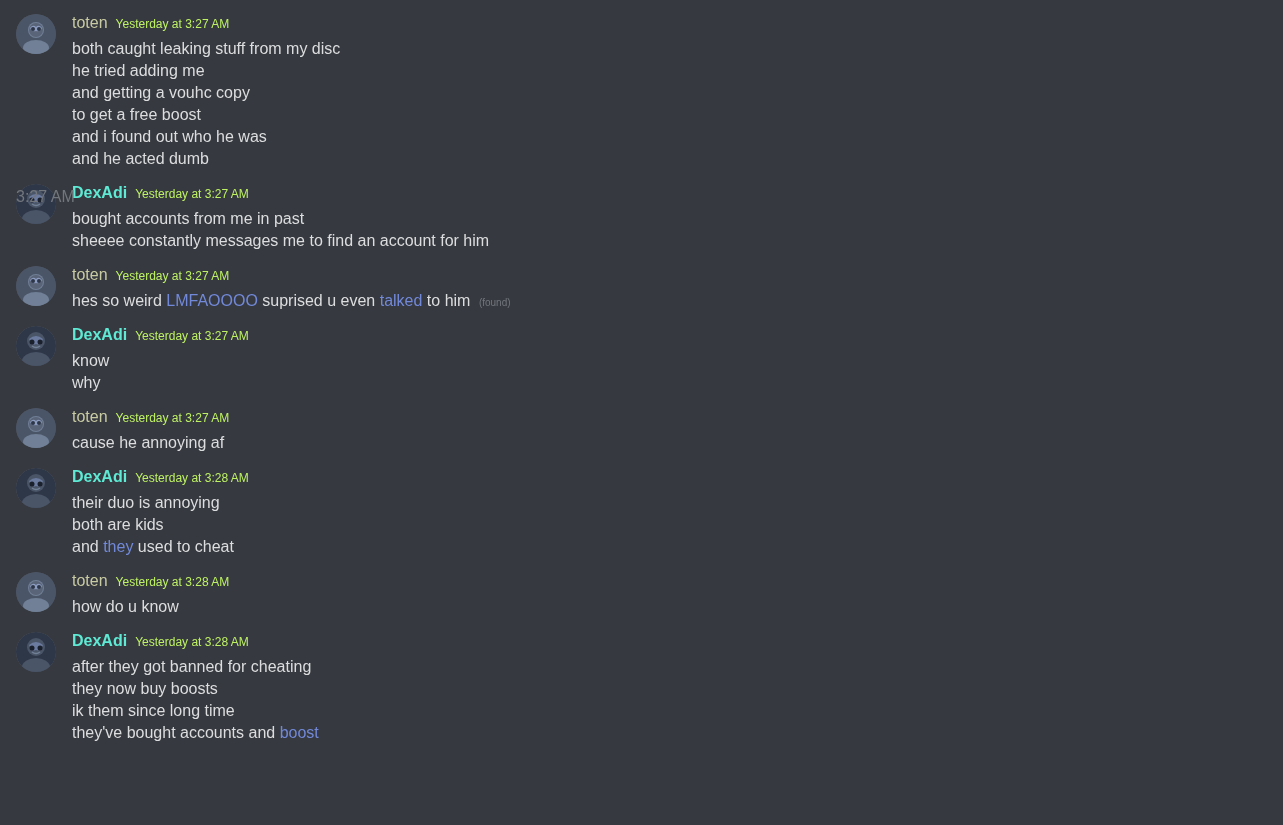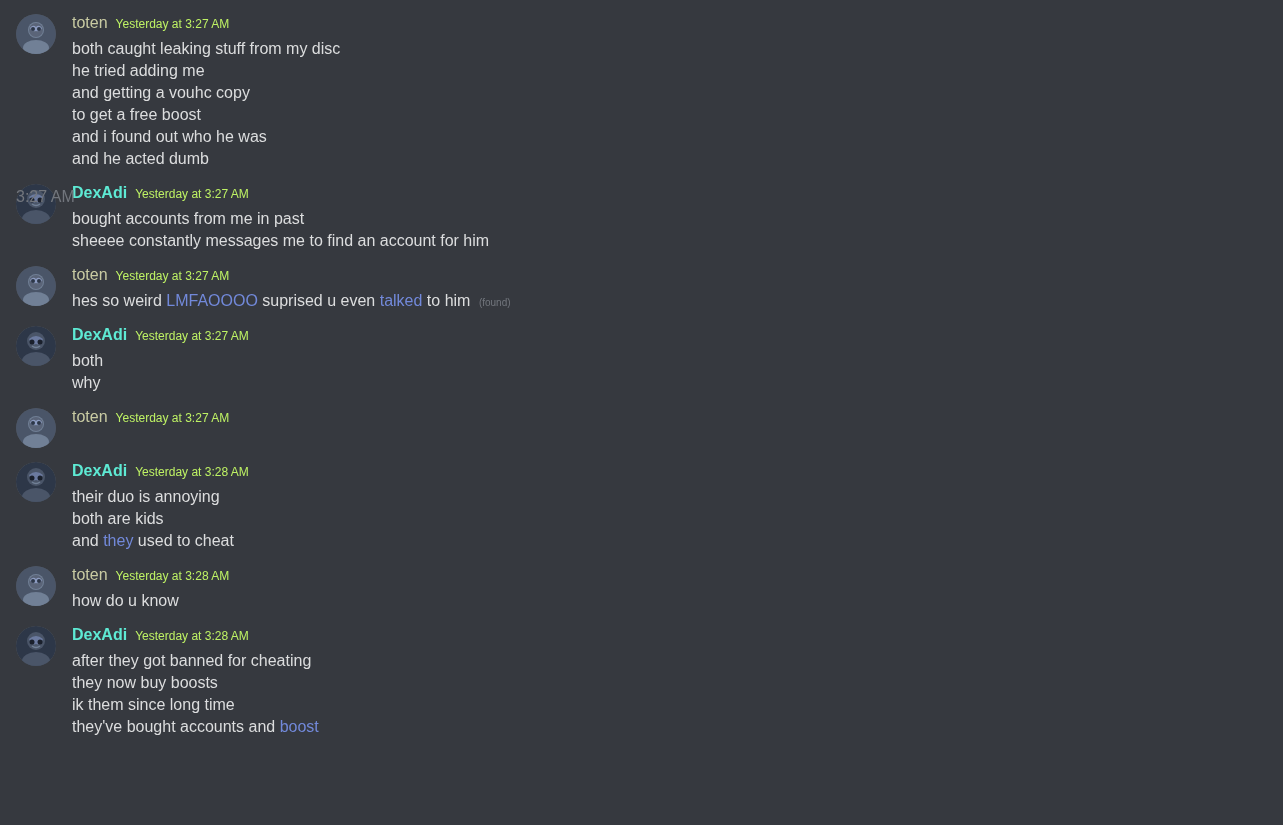--- a/index.html
+++ b/index.html
@@ -200,21 +200,21 @@
           <circle cx="24" cy="16" r="2.5" fill="#1a202c"></circle>
           <path d="M16 20 Q20 23 24 20" stroke="#718096" stroke-width="1.5" fill="none"></path>
         </svg>
       </div>
     </div>
     <div class="message-content">
       <div class="message-header">
         <span class="username dexadi">DexAdi</span>
         <span class="timestamp">Yesterday at 3:27 AM</span>
       </div>
-      <div class="message-text">both</div>
+      <div class="message-text">know</div>
       <div class="message-text">why</div>
     </div>
   </div>
 
   <div class="message-group">
     <div class="avatar-area">
       <div class="avatar">
         <svg viewBox="0 0 40 40" xmlns="http://www.w3.org/2000/svg">
           <circle cx="20" cy="20" r="20" fill="#4a5568"></circle>
           <circle cx="20" cy="16" r="8" fill="#718096"></circle>
@@ -224,20 +224,21 @@
           <circle cx="17" cy="15" r="2" fill="#2d3748"></circle>
           <circle cx="23" cy="15" r="2" fill="#2d3748"></circle>
         </svg>
       </div>
     </div>
     <div class="message-content">
       <div class="message-header">
         <span class="username toten">toten</span>
         <span class="timestamp">Yesterday at 3:27 AM</span>
       </div>
+      <div class="message-text">cause he annoying af</div>
     </div>
   </div>
 
   <div class="message-group">
     <div class="avatar-area">
       <div class="avatar">
         <svg viewBox="0 0 40 40" xmlns="http://www.w3.org/2000/svg">
           <circle cx="20" cy="20" r="20" fill="#2d3748"></circle>
           <circle cx="20" cy="15" r="9" fill="#4a5568"></circle>
           <ellipse cx="20" cy="35" rx="14" ry="9" fill="#4a5568"></ellipse>

